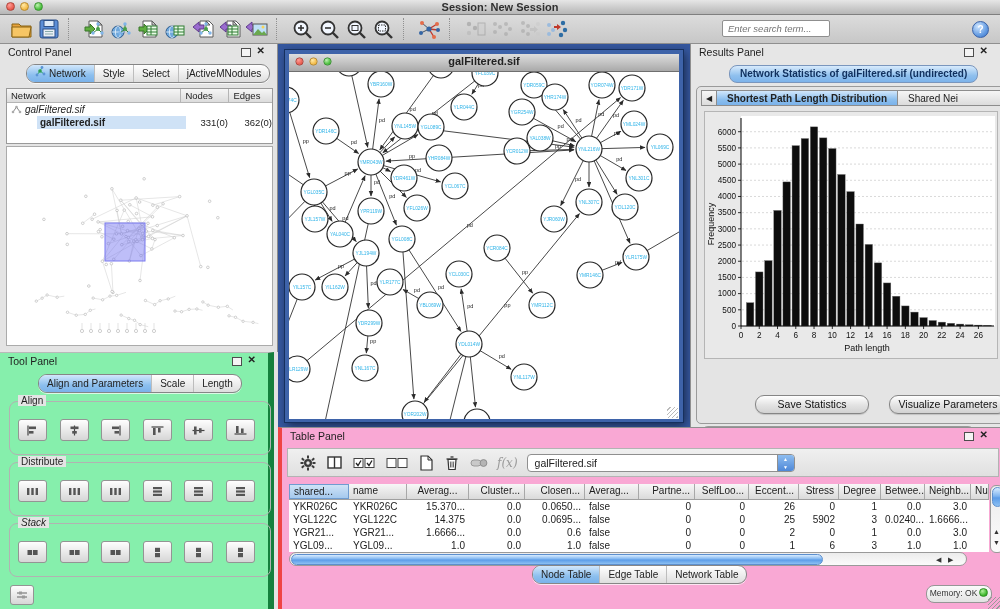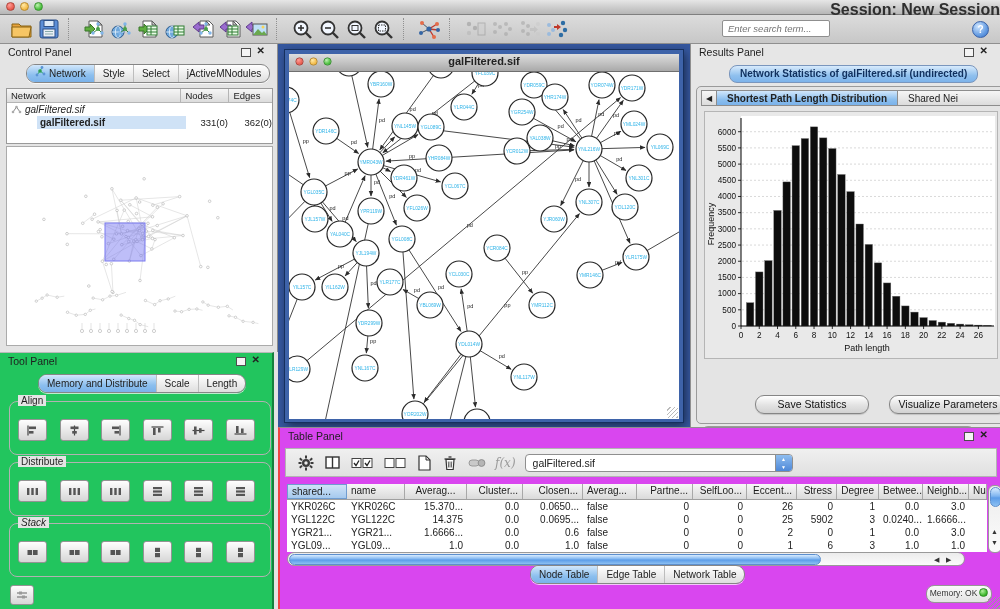--- a/index.html
+++ b/index.html
@@ -6,21 +6,21 @@
   #app{position:relative;width:1000px;height:609px;background:#e4e4e4;overflow:hidden;
        font-family:"Liberation Sans",sans-serif;font-size:11px;color:#222;}
   .abs{position:absolute;}
   
   .titlebar{left:0;top:0;width:1000px;height:14px;background:linear-gradient(#e6e6e6,#b6b6b6);
             border-bottom:1px solid #7f7f7f;}
   .tl{position:absolute;top:2px;width:9px;height:9px;border-radius:50%;box-sizing:border-box;}
   .tl.red{left:6px;background:radial-gradient(circle at 35% 30%,#ff9d97,#ec6255 60%,#c94339);border:1px solid #b0443c;}
   .tl.yel{left:20px;background:radial-gradient(circle at 35% 30%,#ffe9a8,#f5bf4f 60%,#d99e2b);border:1px solid #b98a2e;}
   .tl.grn{left:34px;background:radial-gradient(circle at 35% 30%,#c0f2b2,#51c343 60%,#2f9e2b);border:1px solid #3c9433;}
-  .wtitle{position:absolute;left:0;right:0;top:1px;text-align:right;font-weight:bold;font-size:16px;color:#2f2f2f;}
+  .wtitle{position:absolute;left:0;right:0;top:1px;text-align:center;font-weight:bold;font-size:11px;color:#2f2f2f;}
   
   .toolbar{left:0;top:15px;width:1000px;height:29px;background:linear-gradient(#dcdcdc,#c7c7c7);
            border-bottom:1px solid #8f8f8f;display:flex;align-items:center;padding-left:8px;box-sizing:border-box;}
   .ticon{width:27px;height:26px;display:inline-flex;align-items:center;justify-content:center;flex:none;}
   .ticon.dis{filter:grayscale(1);opacity:.45;}
   .tsep{width:9px;height:22px;border-left:1px dotted #909090;margin:0 3px 0 6px;flex:none;}
   .search{position:absolute;left:722px;top:5px;width:96px;height:15px;border:1px solid #8f8f8f;border-radius:2px;
           font-style:italic;font-size:9.5px;color:#666;padding:0 5px;background:#fff;font-family:"Liberation Sans",sans-serif;}
   .helpbtn{position:absolute;left:972px;top:6px;width:15px;height:15px;border-radius:50%;
            background:radial-gradient(circle at 35% 30%,#cfe6ff,#5e97e0 65%,#3a6fc0);border:1px solid #3a62a8;
@@ -42,21 +42,21 @@
   .aquabtn{position:absolute;height:17px;border:1px solid #858585;border-radius:9px;
            background:linear-gradient(#ffffff,#e2e2e2 55%,#d2d2d2);font-size:10.5px;text-align:center;
            line-height:16px;color:#111;box-shadow:0 1px 1px rgba(0,0,0,.15);}
   
   .strack{position:absolute;border:1px solid #9a9a9a;border-radius:7px;background:linear-gradient(#ececec,#fbfbfb);}
   .sthumb{position:absolute;border-radius:6px;border:1px solid #5c8fce;
           background:linear-gradient(#d8ecff,#7fb5f0 45%,#5b9ce8 55%,#8cc0f2);}
   .sarr{position:absolute;font-size:7px;color:#333;line-height:10px;}
   
   #control-panel{left:0;top:44px;width:278px;height:308px;background:#e4e4e4;border-right:1px solid #8f8f8f;box-sizing:border-box;}
-  #tool-panel{left:0;top:352px;width:274px;height:257px;background:#22c55e;border-right:2px solid #15803d;border-top:1px solid #b9b9b9;box-sizing:border-box;}
+  #tool-panel{left:0;top:352px;width:274px;height:257px;background:#86efac;border-right:6px solid #15803d;border-top:1px solid #b9b9b9;box-sizing:border-box;}
   .nettbl{position:absolute;left:6px;top:44px;width:265px;height:54px;background:#fff;border:1px solid #9a9a9a;font-size:9.5px;}
   .nt-h{display:flex;height:13px;background:linear-gradient(#f6f6f6,#dcdcdc);border-bottom:1px solid #b5b5b5;}
   .nt-h div{border-right:1px solid #b5b5b5;padding:0 4px;line-height:13px;}
   .nt-r{display:flex;height:13px;line-height:13px;}
   #overview{position:absolute;left:6px;top:102px;width:265px;height:198px;background:#fff;border:1px solid #ababab;}
   
   #desktop{left:278px;top:44px;width:412px;height:383px;background:#35579e;}
   #frame{position:absolute;left:7px;top:6px;width:398px;height:372px;border:4px solid #3e63a9;box-sizing:border-box;
          box-shadow:0 0 0 1px #16305e,2px 3px 9px rgba(0,0,0,.55);background:#fff;}
   .ftbar{position:relative;height:17px;background:linear-gradient(#dedede,#a9a9a9);border-bottom:1px solid #6f6f6f;}
@@ -69,21 +69,21 @@
   #results-panel{left:690px;top:44px;width:310px;height:383px;background:#e6e6e6;border-left:1px solid #8f8f8f;box-sizing:border-box;}
   #rp-maintab{position:absolute;left:38px;top:21px;height:16px;padding:0 10px;border:1px solid #7a96bd;border-radius:8px;
               background:linear-gradient(#d8ebfc,#8fc0ee 60%,#7db3ea);font-size:10px;line-height:15px;color:#10305e;font-weight:bold;}
   #rp-box{position:absolute;left:5px;top:42px;width:310px;height:336px;border:1px solid #9a9a9a;border-radius:5px 0 0 5px;background:#e4e4e4;}
   #rp-subtabs{position:absolute;left:4px;top:3px;right:0;height:16px;display:flex;}
   .rtab{font-size:10px;line-height:15px;padding:0 10px;border:1px solid #8d8d8d;border-left:none;background:linear-gradient(#f6f6f6,#dcdcdc);white-space:nowrap;overflow:hidden;}
   .rtab.first{border-left:1px solid #8d8d8d;width:14px;text-align:center;padding:0;font-size:8px;}
   .rtab.sel{background:linear-gradient(#d2e7fb,#8cbfee 60%,#7ab2ea);font-weight:bold;}
   #chartbox{position:absolute;left:7px;top:24px;width:292px;height:246px;background:#e9e9e9;border:1px solid #b5b5b5;}
   
-  #table-panel{left:278px;top:427px;width:722px;height:182px;background:#d946ef;border-top:1px solid #8f8f8f;border-left:2px solid #ef4444;box-sizing:border-box;}
+  #table-panel{left:278px;top:427px;width:722px;height:182px;background:#f9a8d4;border-top:1px solid #8f8f8f;border-left:4px solid #ef4444;box-sizing:border-box;}
   #tp-toolbar{position:absolute;left:5px;top:20px;width:712px;height:29px;background:linear-gradient(#f0f0f0,#e0e0e0);
               border:1px solid #b3b3b3;display:flex;align-items:center;gap:9px;padding-left:12px;box-sizing:border-box;}
   .fx{font-family:"DejaVu Serif",serif;font-style:italic;color:#9a9a9a;font-size:12px;}
   #dropdown{position:relative;width:268px;height:18px;border:1px solid #8f8f8f;border-radius:4px;background:#fff;
             font-size:10.5px;line-height:17px;padding-left:7px;box-sizing:border-box;}
   #dropdown .step{position:absolute;right:0;top:0;width:16px;height:16px;border-left:1px solid #8f8f8f;border-radius:0 3px 3px 0;
                   background:linear-gradient(#8ebdf0,#4e88d8);color:#fff;font-size:5px;text-align:center;line-height:8px;}
   #tgrid{position:absolute;left:7px;top:56px;width:700px;height:68px;background:#fff;overflow:hidden;font-size:10px;}
   .hrow{display:flex;height:15px;background:linear-gradient(#f7f7f7,#dadada);border-bottom:1px solid #9f9f9f;}
   .hcell{box-sizing:border-box;border-right:1px solid #a8a8a8;line-height:14px;text-align:right;padding:0 4px;
@@ -594,21 +594,21 @@
 
   <div id="tool-panel" class="abs">
     <div class="phdr">
       <span class="ptitle">Tool Panel</span>
       <span class="wf" style="right:26px"></span>
       <span class="wx" style="right:12px">✕</span>
     </div>
     <div id="tp-tabs" style="position:absolute;left:38px;top:21px;">
         <div class="segwrap">
           <span class="seg sel">
-            <span>Memory and Distribute</span>
+            <span>Align and Parameters</span>
           </span>
           <span class="seg">
             <span>Scale</span>
           </span>
           <span class="seg">
             <span>Length</span>
           </span>
         </div>
       </div>
     <div id="tp-groups">

